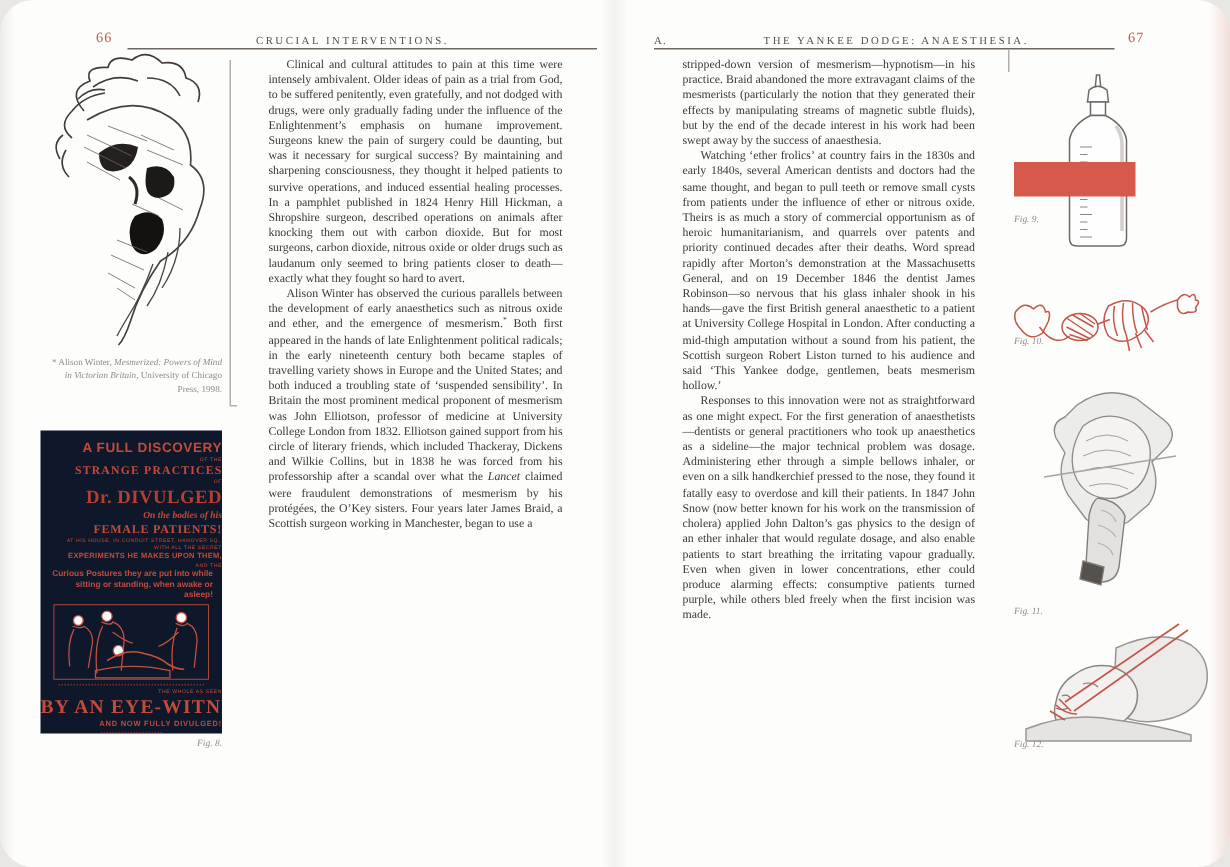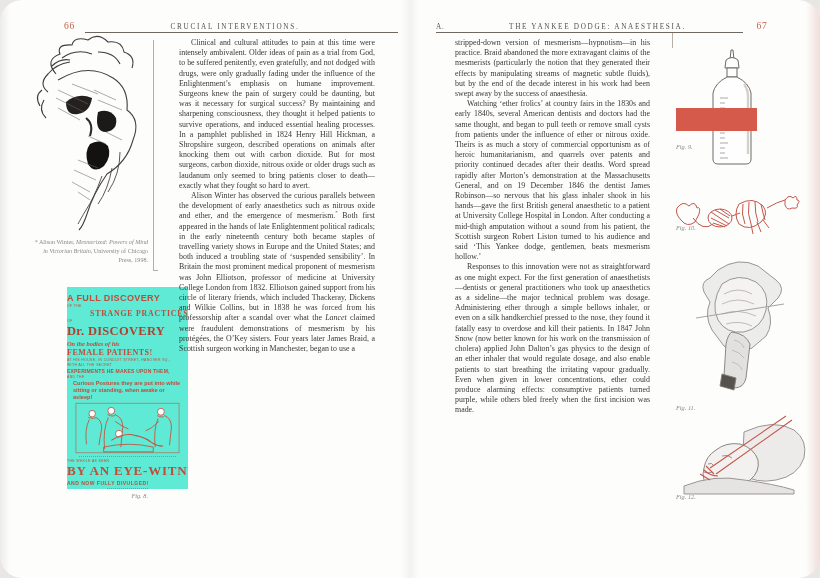--- a/index.html
+++ b/index.html
@@ -26,22 +26,22 @@
   .body-text{font-size:7.9px;line-height:10.2px;text-align:justify;color:#3a3836;
              -webkit-hyphens:auto;hyphens:auto;}
   .body-text p{margin:0;text-indent:12px;}
   .body-text p.cont{text-indent:0;}
   .body-text sup{font-size:5px;line-height:0;}
 
   .fnote{font-size:6.1px;line-height:8.8px;color:#8d8a86;text-align:right;}
   .figcap{font-style:italic;font-size:6.3px;color:#8e8a85;white-space:nowrap;}
 
   
-  .poster{background:#5eead4;color:#c24b3a;text-align:left;overflow:hidden;
-          font-family:"Liberation Sans",sans-serif;margin-left:40px;}
+  .poster{background:#0f172a;color:#c24b3a;text-align:right;overflow:hidden;
+          font-family:"Liberation Sans",sans-serif;}
   .poster div{white-space:nowrap;}
   .p-l0{font-size:9px;font-weight:bold;letter-spacing:0.4px;margin-top:6px;}
   .p-tiny{font-size:3.4px;letter-spacing:0.4px;margin-top:1px;white-space:nowrap;}
   .p-l2{font-family:"Liberation Serif",serif;font-size:7.8px;font-weight:bold;letter-spacing:0.8px;margin-top:1px;padding-left:23px;}
   .p-l4{font-family:"Liberation Serif",serif;font-size:12.5px;font-weight:bold;letter-spacing:0.3px;color:#b43f2e;margin-top:1px;}
   .p-l5{font-family:"Liberation Serif",serif;font-size:6.4px;font-style:italic;font-weight:bold;margin-top:1px;}
   .p-l6{font-family:"Liberation Serif",serif;font-size:8px;font-weight:bold;letter-spacing:0.5px;margin-top:1px;}
   .p-l9{font-size:5px;font-weight:bold;letter-spacing:0.2px;margin-top:1px;}
   .p-l11{font-size:5.6px;font-weight:bold;line-height:6.8px;padding:1px 6px 0 6px;white-space:normal !important;}
   .p-l13{font-family:"Liberation Serif",serif;font-size:13px;font-weight:bold;letter-spacing:0.8px;}
@@ -87,21 +87,21 @@
     <div class="abs vrule" style="left:153px;top:40px;height:230px;"></div>
     <div class="abs vrule-foot" style="left:153px;top:270px;width:5px;"></div>
 
     <div class="abs fnote" style="left:30px;top:238px;width:118px;">* Alison Winter, <i>Mesmerized: Powers of Mind in Victorian Britain</i>, University of Chicago Press, 1998.</div>
 
     <div class="abs poster" style="left:27px;top:287px;width:121px;height:202px;">
       <div class="p-l0">A FULL DISCOVERY</div>
       <div class="p-tiny">OF THE</div>
       <div class="p-l2">STRANGE PRACTICES</div>
       <div class="p-tiny">OF</div>
-      <div class="p-l4">Dr. DISCOVERY</div>
+      <div class="p-l4">Dr. DIVULGED</div>
       <div class="p-l5">On the bodies of his</div>
       <div class="p-l6">FEMALE PATIENTS!</div>
       <div class="p-tiny">AT HIS HOUSE, IN CONDUIT STREET, HANOVER SQ.,</div>
       <div class="p-tiny">WITH ALL THE SECRET</div>
       <div class="p-l9">EXPERIMENTS HE MAKES UPON THEM,</div>
       <div class="p-tiny">AND THE</div>
       <div class="p-l11">Curious Postures they are put into while sitting or standing, when awake or asleep!</div>
       <svg viewBox="0 0 110 54" width="105" height="52">
         <g fill="none" stroke="#c2523f" stroke-width="0.9">
           <rect x="1" y="1" width="108" height="52" stroke-width="0.6"></rect>
@@ -130,21 +130,21 @@
       <p>Clinical and cultural attitudes to pain at this time were intensely ambivalent. Older ideas of pain as a trial from God, to be suffered penitently, even gratefully, and not dodged with drugs, were only gradually fading under the influence of the Enlightenment’s emphasis on humane improvement. Surgeons knew the pain of surgery could be daunting, but was it necessary for surgical success? By maintaining and sharpening consciousness, they thought it helped patients to survive operations, and induced essential healing processes. In a pamphlet published in 1824 Henry Hill Hickman, a Shropshire surgeon, described operations on animals after knocking them out with carbon dioxide. But for most surgeons, carbon dioxide, nitrous oxide or older drugs such as laudanum only seemed to bring patients closer to death—exactly what they fought so hard to avert.</p>
       <p>Alison Winter has observed the curious parallels between the development of early anaesthetics such as nitrous oxide and ether, and the emergence of mesmerism.<sup>*</sup> Both first appeared in the hands of late Enlightenment political radicals; in the early nineteenth century both became staples of travelling variety shows in Europe and the United States; and both induced a troubling state of ‘suspended sensibility’. In Britain the most prominent medical proponent of mesmerism was John Elliotson, professor of medicine at University College London from 1832. Elliotson gained support from his circle of literary friends, which included Thackeray, Dickens and Wilkie Collins, but in 1838 he was forced from his professorship after a scandal over what the <i>Lancet</i> claimed were fraudulent demonstrations of mesmerism by his protégées, the O’Key sisters. Four years later James Braid, a Scottish surgeon working in Manchester, began to use a</p>
     </div>
   </div>
 
   <div>
 
     <span class="abs runhead" style="left:436px;top:23px;letter-spacing:0.8px;">A.</span>
     <div class="abs runhead" style="left:444px;top:23px;width:307px;">THE YANKEE DODGE: ANAESTHESIA.</div>
     <div class="abs hrule" style="left:436px;top:32px;width:307px;"></div>
-    <span class="abs pagenum" style="left:752px;top:21px;width:20px;text-align:center;">67</span>
+    <span class="abs pagenum" style="left:752px;top:21px;width:20px;text-align:left;">67</span>
     <div class="abs vrule" style="left:672px;top:33px;height:15px;"></div>
 
     <div class="abs body-text" style="left:455px;top:38px;width:195px;">
       <p class="cont">stripped-down version of mesmerism—hypnotism—in his practice. Braid abandoned the more extravagant claims of the mesmerists (particularly the notion that they generated their effects by manipulating streams of magnetic subtle fluids), but by the end of the decade interest in his work had been swept away by the success of anaesthesia.</p>
       <p>Watching ‘ether frolics’ at country fairs in the 1830s and early 1840s, several American dentists and doctors had the same thought, and began to pull teeth or remove small cysts from patients under the influence of ether or nitrous oxide. Theirs is as much a story of commercial opportunism as of heroic humanitarianism, and quarrels over patents and priority continued decades after their deaths. Word spread rapidly after Morton’s demonstration at the Massachusetts General, and on 19 December 1846 the dentist James Robinson—so nervous that his glass inhaler shook in his hands—gave the first British general anaesthetic to a patient at University College Hospital in London. After conducting a mid-thigh amputation without a sound from his patient, the Scottish surgeon Robert Liston turned to his audience and said ‘This Yankee dodge, gentlemen, beats mesmerism hollow.’</p>
       <p>Responses to this innovation were not as straightforward as one might expect. For the first generation of anaesthetists—dentists or general practitioners who took up anaesthetics as a sideline—the major technical problem was dosage. Administering ether through a simple bellows inhaler, or even on a silk handkerchief pressed to the nose, they found it fatally easy to overdose and kill their patients. In 1847 John Snow (now better known for his work on the transmission of cholera) applied John Dalton’s gas physics to the design of an ether inhaler that would regulate dosage, and also enable patients to start breathing the irritating vapour gradually. Even when given in lower concentrations, ether could produce alarming effects: consumptive patients turned purple, while others bled freely when the first incision was made.</p>
     </div>
 
     <div class="abs" style="left:706px;top:48px;width:52px;height:120px;z-index:1;">
       <svg viewBox="0 0 52 120" width="52" height="120">

